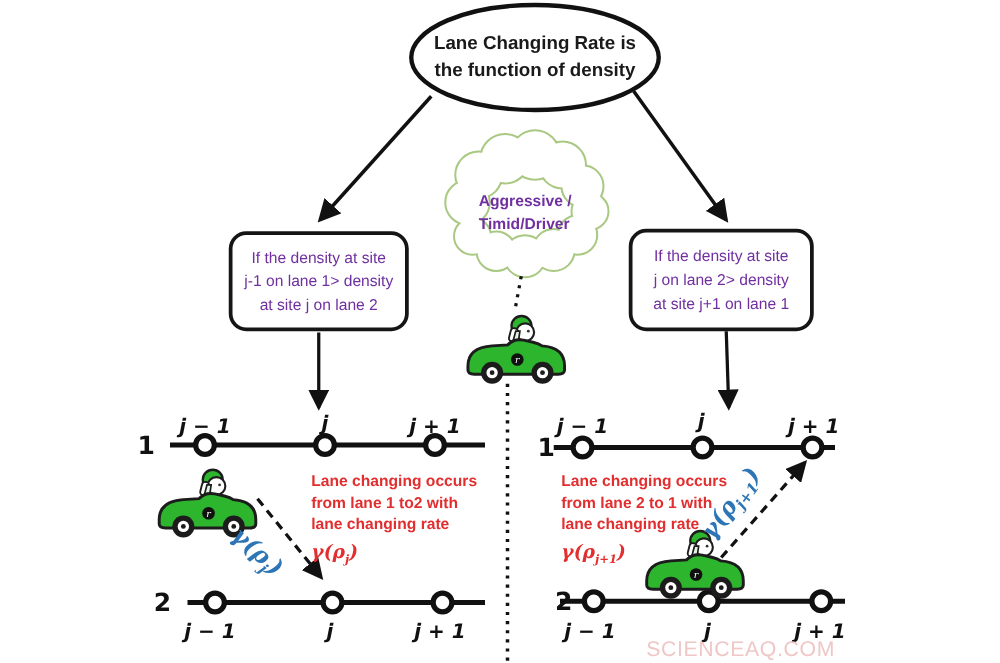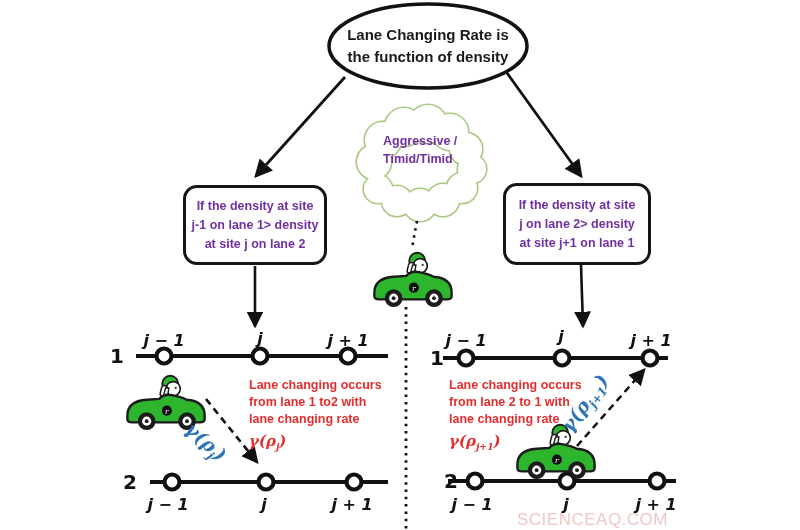--- a/index.html
+++ b/index.html
@@ -2,25 +2,25 @@
 <html><head>
 <meta charset="utf-8">
 <style>
   html,body{margin:0;padding:0;background:#fff;}
   .stage{position:relative;width:684px;height:530px;background:#fff;overflow:hidden;
          font-family:"Liberation Sans",sans-serif;color:#1a1a1a;}
   .abs{position:absolute;}
   svg.layer{position:absolute;left:0;top:0;}
   .ellipse-title{left:328px;top:24px;width:200px;text-align:center;
     font-weight:bold;font-size:15px;line-height:22px;color:#1a1a1a;}
-  .cloud-text{left:383px;top:132px;width:112px;font-weight:bold;font-size:12.5px;
+  .cloud-text{left:383px;top:152px;width:112px;font-weight:bold;font-size:12.5px;
     line-height:18px;color:#7030A0;}
   .cond-box{border:3px solid #151515;border-radius:14px;background:#fff;
     display:flex;align-items:center;justify-content:center;}
-  .cond-box .inner{font-weight:bold;font-size:12.5px;line-height:19px;color:#7030A0;text-align:center;}
+  .cond-box .inner{font-weight:normal;font-size:12.5px;line-height:19px;color:#7030A0;text-align:center;}
   .box-left{left:183px;top:185px;width:138px;height:74px;}
   .box-right{left:503px;top:183px;width:142px;height:76px;}
   .note{width:150px;}
   .note-line{font-weight:bold;font-size:12.5px;line-height:17px;color:#E22E2E;}
   .formula{font-family:"DejaVu Serif",serif;font-style:italic;font-weight:bold;
     font-size:15px;color:#E22E2E;margin-top:4px;}
   .site{position:absolute;transform:translateX(-50%);white-space:nowrap;color:#111;
     font-family:"DejaVu Sans",sans-serif;font-style:italic;font-weight:bold;font-size:16px;}
   .lanenum{position:absolute;color:#111;font-family:"DejaVu Sans",sans-serif;
     font-weight:bold;font-size:20px;}
@@ -137,21 +137,21 @@
     <use href="#car" transform="translate(514,421) scale(0.84)"></use>
   </svg>
 
   <div class="abs ellipse-title">
     <div>Lane Changing Rate is</div>
     <div>the function of density</div>
   </div>
 
   <div class="abs cloud-text">
     <div>Aggressive /</div>
-    <div>Timid/Timid</div>
+    <div>Timid/Driver</div>
   </div>
 
   <div class="abs cond-box box-left">
     <div class="inner">
       <div>If the density at site</div>
       <div>j-1 on lane 1&gt; density</div>
       <div>at site j on lane 2</div>
     </div>
   </div>
   <div class="abs cond-box box-right">

